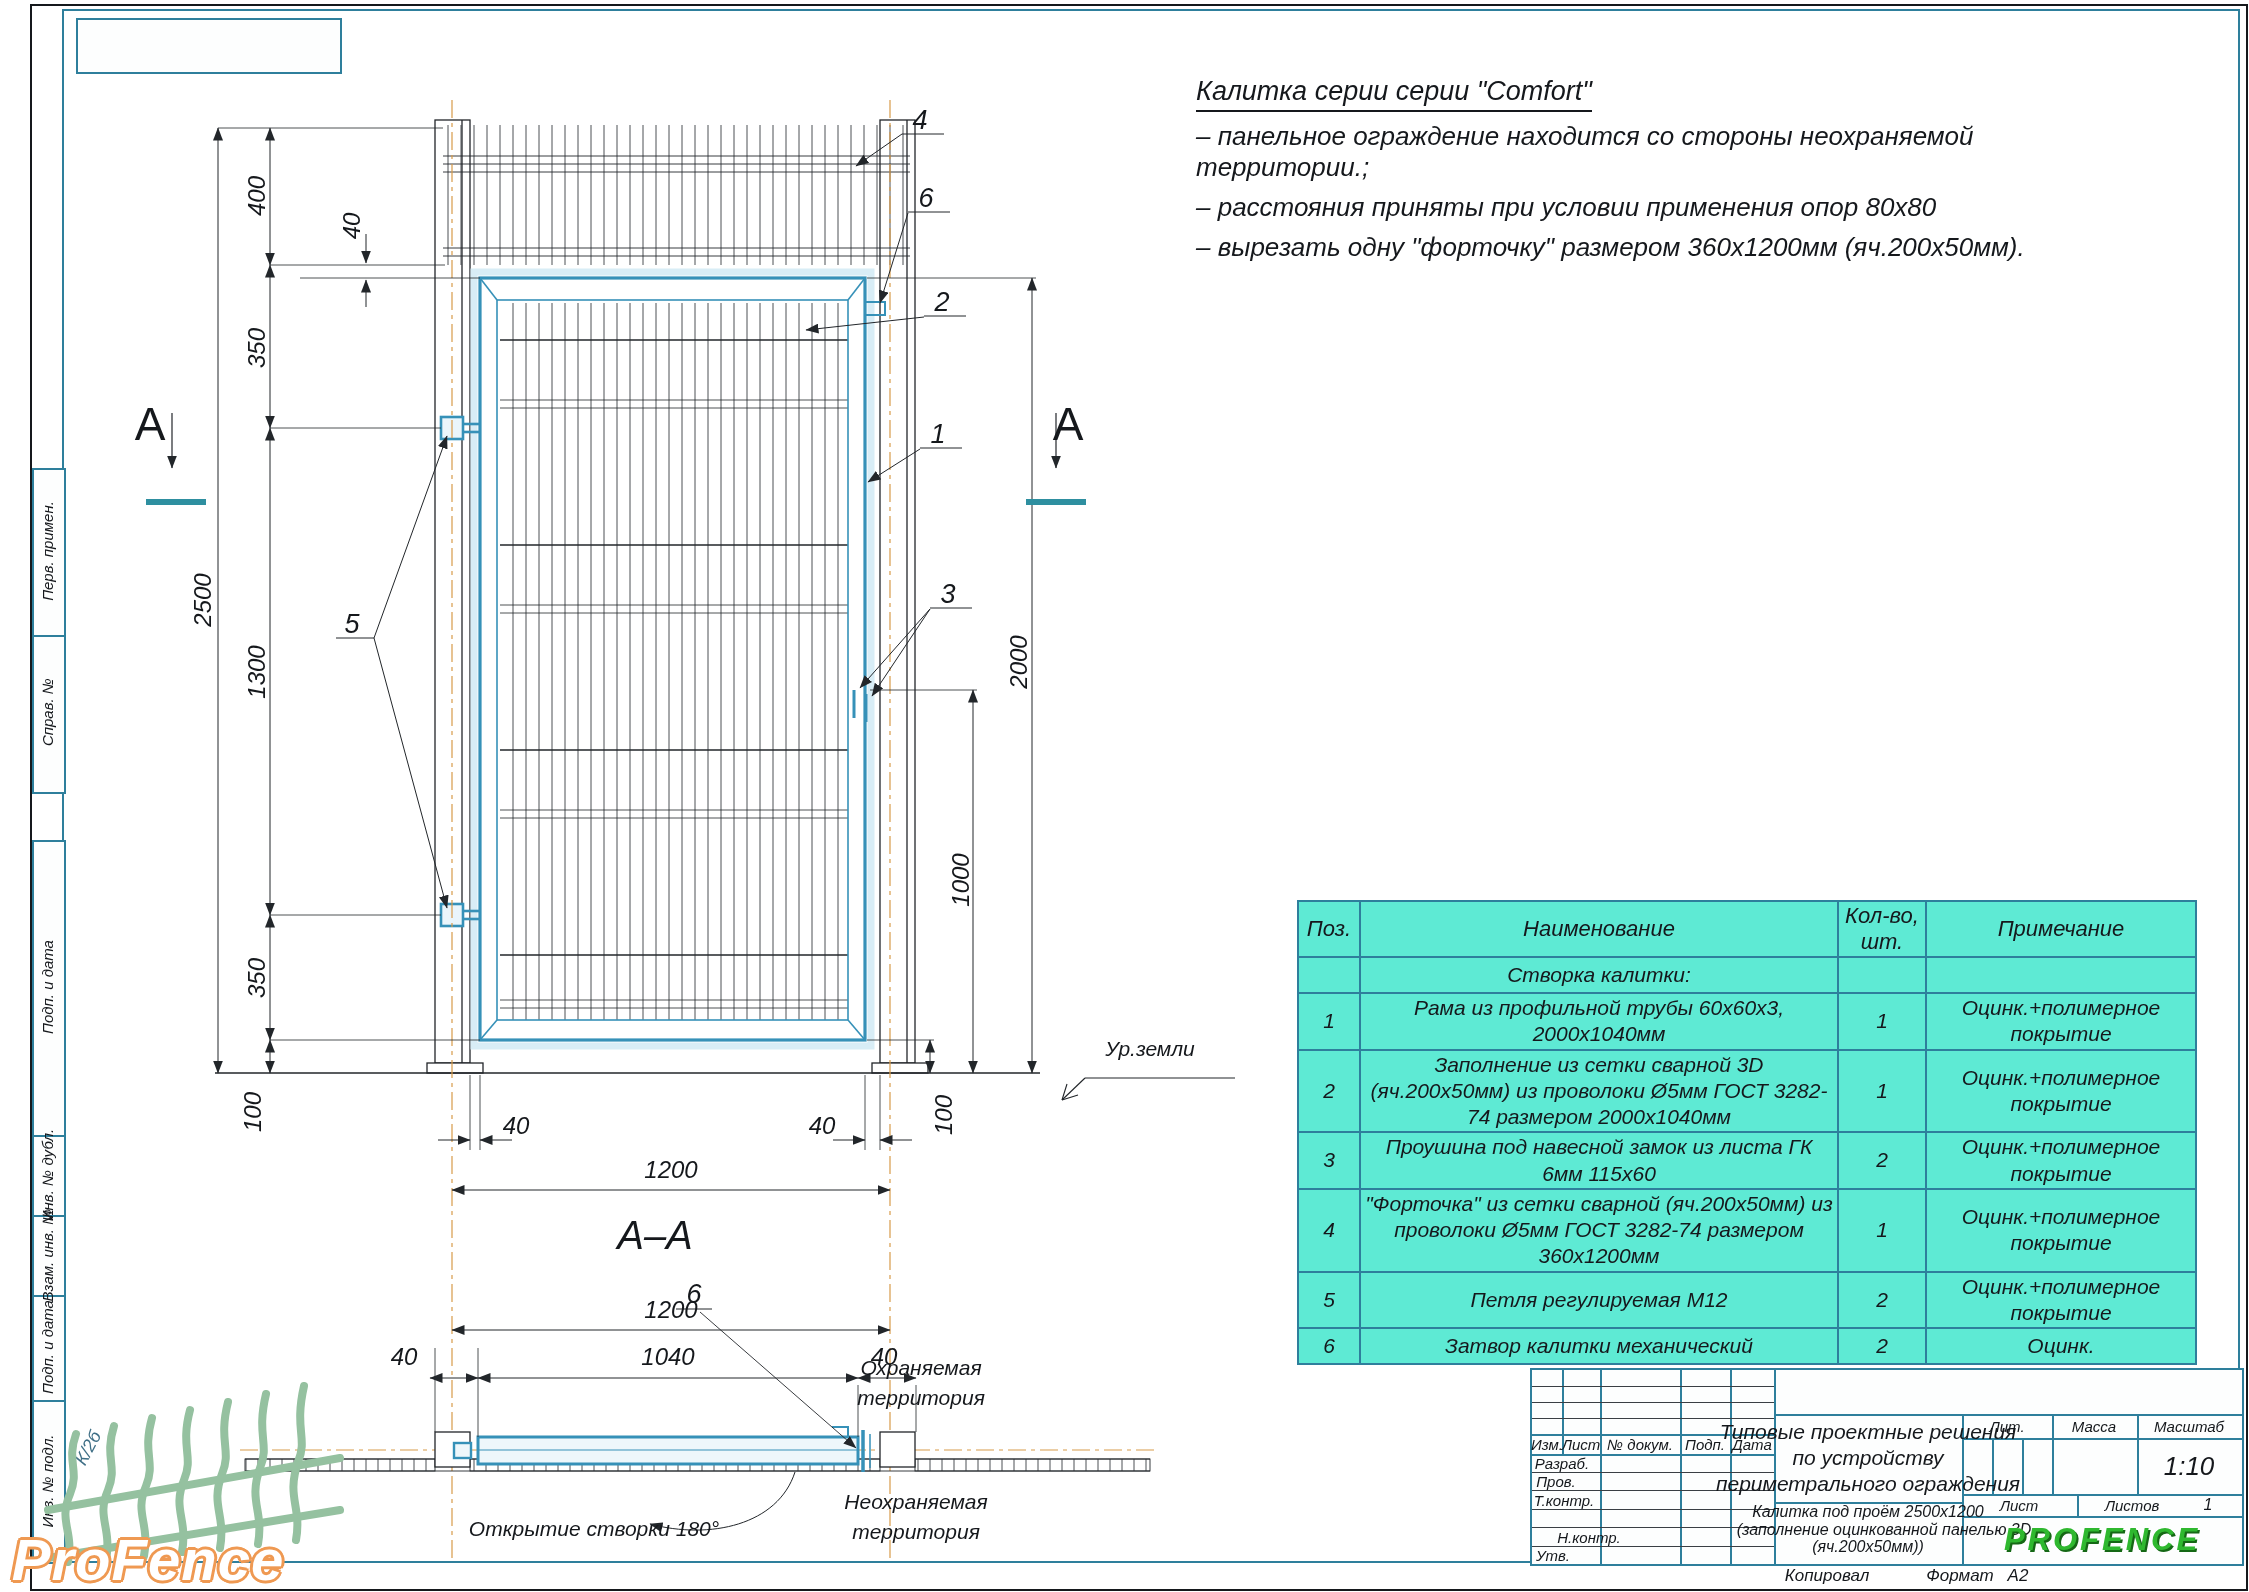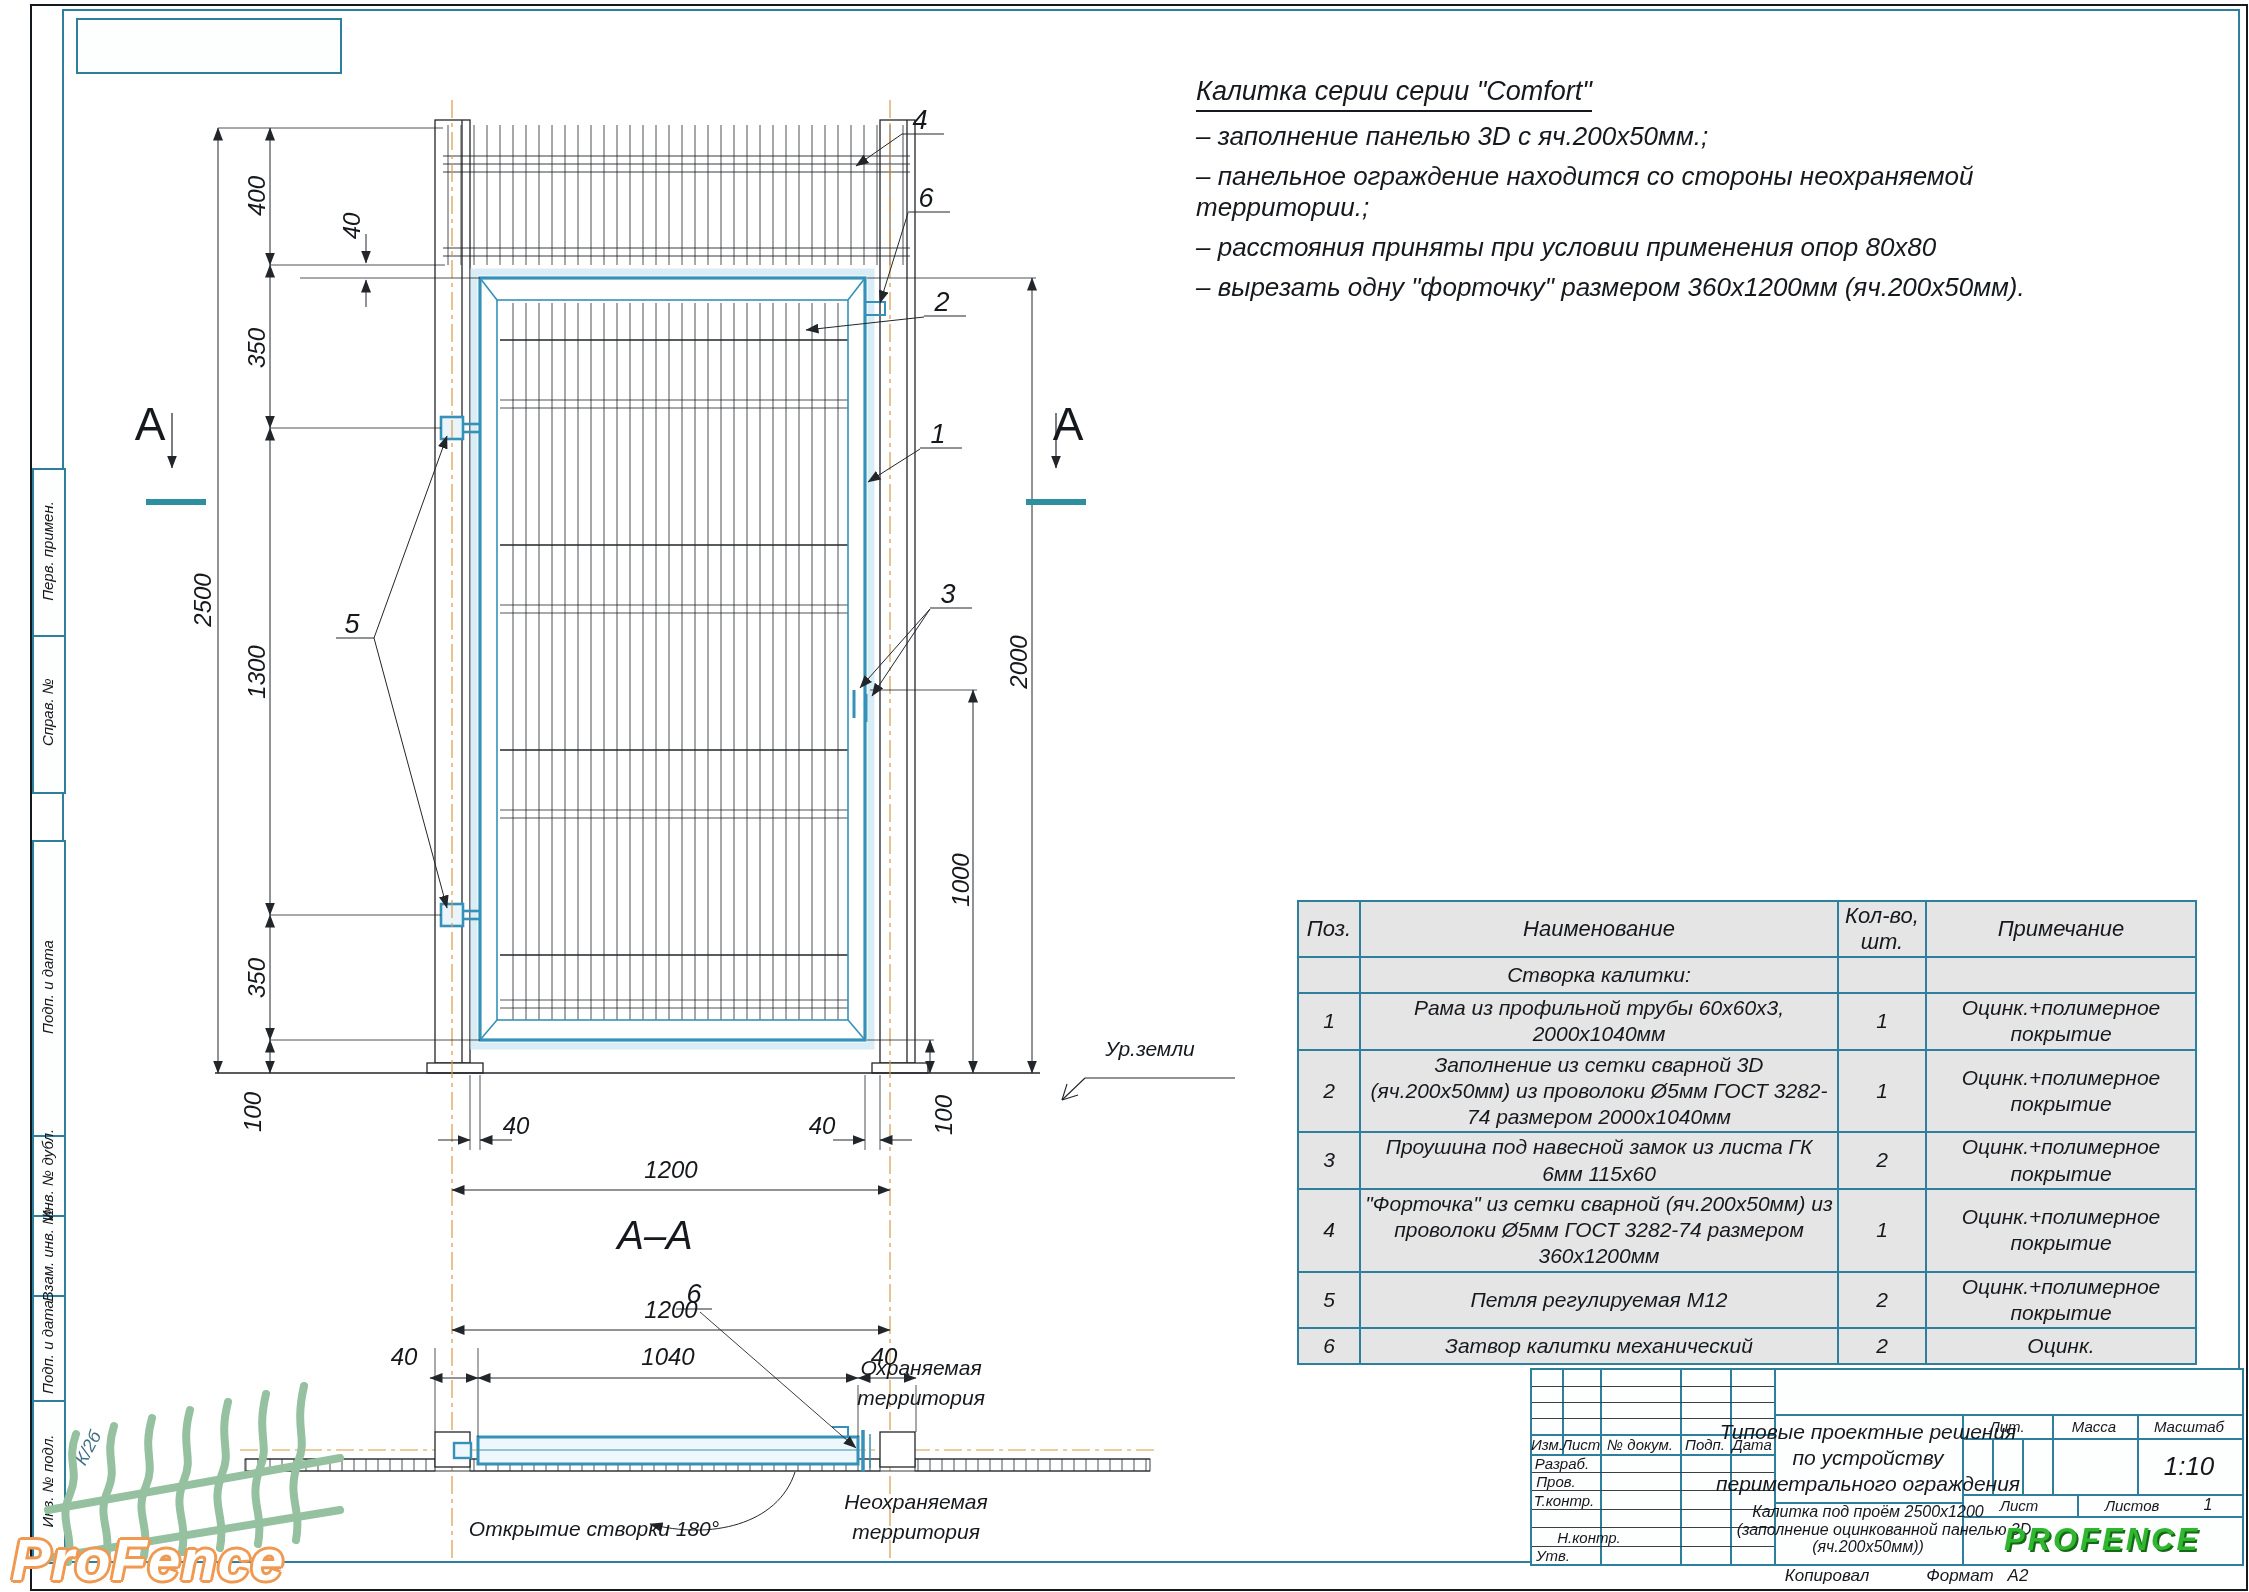--- a/index.html
+++ b/index.html
@@ -19,21 +19,21 @@
   #corner-box{left:76px;top:18px;width:262px;height:52px;border:2px solid #2e7f9c;background:#fdfefe;}
   .stampbox{left:32px;width:30px;border:2px solid #2e7f9c;position:absolute;background:#fdfefe;}
   .vlab{position:absolute;left:47px;font-style:italic;font-size:15px;
         transform:translate(-50%,-50%) rotate(-90deg);white-space:nowrap;color:#15181c;}
   
   #notes{left:1196px;top:76px;width:930px;}
   #notes .t{font-size:27px;font-style:italic;border-bottom:2px solid #15181c;padding-bottom:3px;display:inline-block;}
   #notes .n{font-size:26px;font-style:italic;margin-top:9px;}
   
   #spec{left:1297px;top:900px;width:898px;border-collapse:collapse;table-layout:fixed;
-        position:absolute;background:#e5e5e5;}
+        position:absolute;background:#5eead4;}
   #spec td{border:2px solid #2e7f9c;font-style:italic;text-align:center;vertical-align:middle;
            padding:1px 4px;color:#15181c;}
   #spec .hd{font-size:22px;}
   #spec .bd{font-size:21px;line-height:1.25;}
   
   #tblock{left:1530px;top:1368px;width:710px;height:194px;border:2.5px solid #2e7f9c;background:#fdfefe;}
   .tl{position:absolute;background:#2e7f9c;}
   .bl{position:absolute;background:#3a3f44;}
   .tbl{position:absolute;font-style:italic;white-space:nowrap;transform:translate(-50%,-50%);color:#15181c;}
   #brand-stamp{color:#2fb82f;font-weight:bold;font-style:italic;letter-spacing:3px;
@@ -280,21 +280,20 @@
 <div class="lbl s27" style="left:694px;top:1294px;">6</div>
 
 <div class="lbl s23" style="left:594px;top:1528px;">Открытие створки 180°</div>
 <div class="lbl s23" style="left:921px;top:1367px;">Охраняемая</div>
 <div class="lbl s23" style="left:921px;top:1397px;">территория</div>
 <div class="lbl s23" style="left:916px;top:1501px;">Неохраняемая</div>
 <div class="lbl s23" style="left:916px;top:1531px;">территория</div>
 
 <div class="abs" id="notes">
   <div class="t">Калитка серии серии "Comfort"</div>
-  <div class="n">– заполнение панелью 3D с яч.200х50мм.;</div>
   <div class="n">– панельное ограждение находится со стороны неохраняемой территории.;</div>
   <div class="n">– расстояния приняты при условии применения опор 80х80</div>
   <div class="n">– вырезать одну "форточку" размером 360х1200мм (яч.200х50мм).</div>
 </div>
 
 <table id="spec">
   <colgroup>
       <col style="width:62px">
       <col style="width:478px">
       <col style="width:88px">

